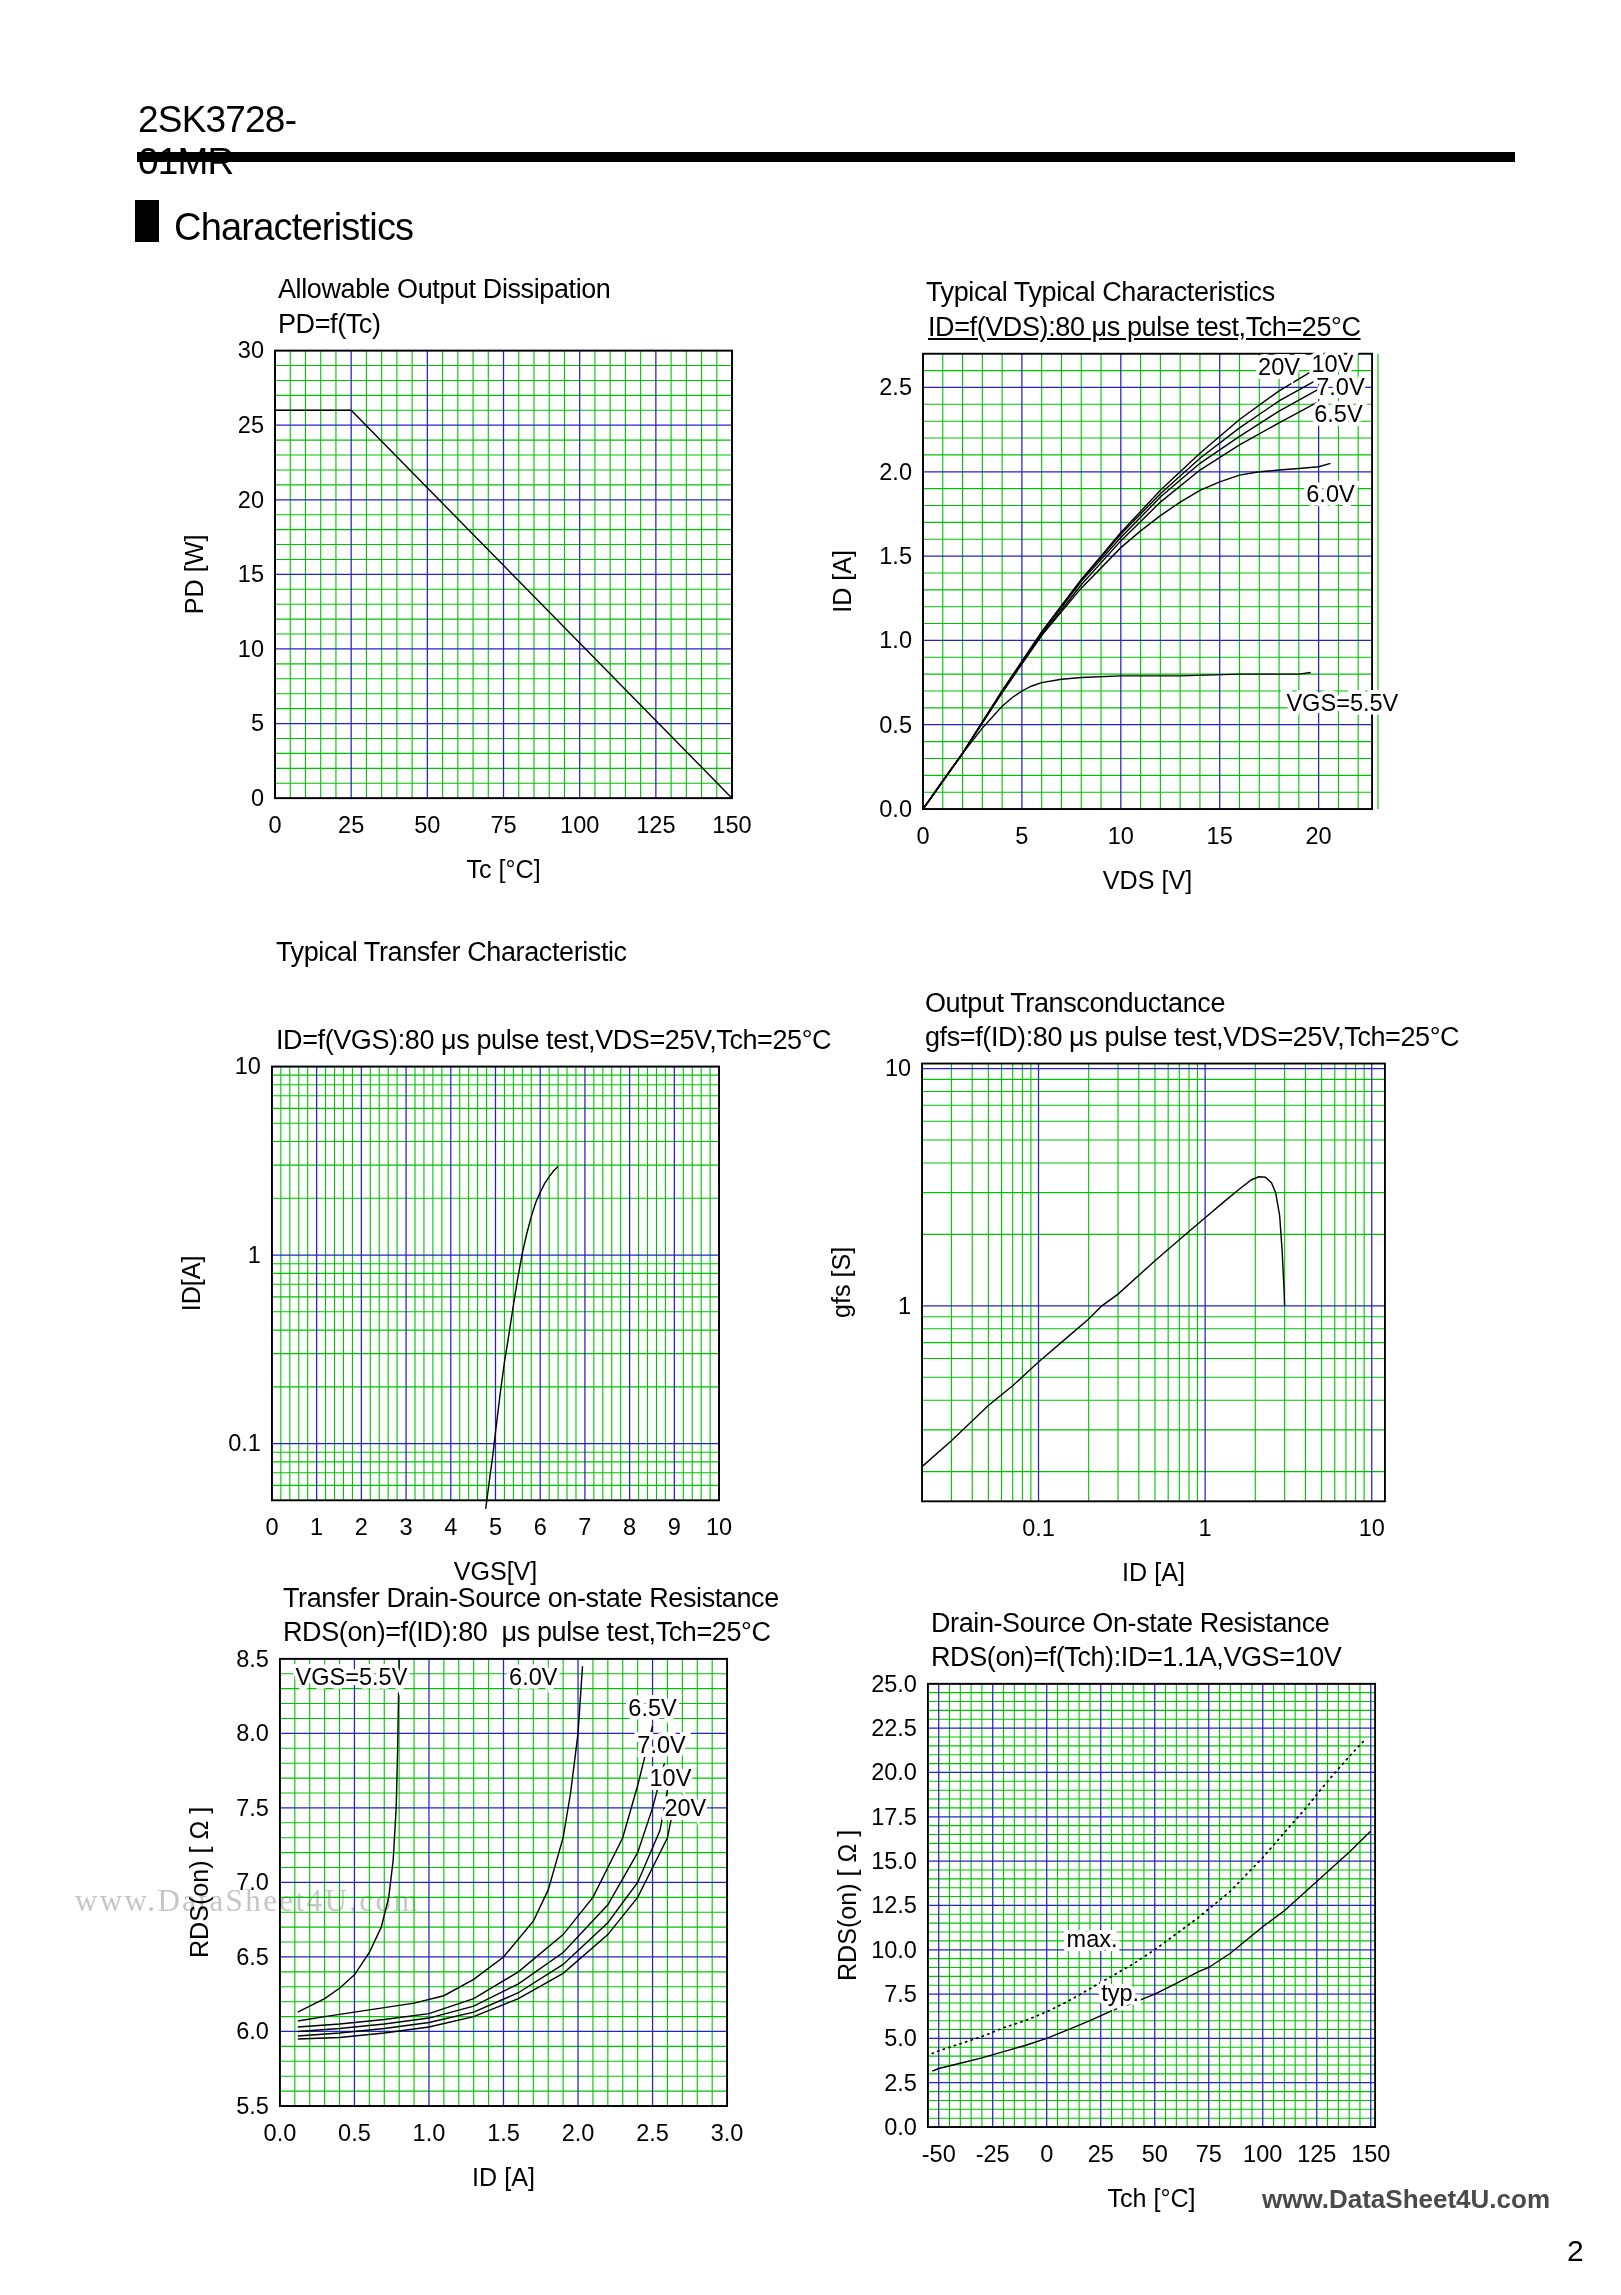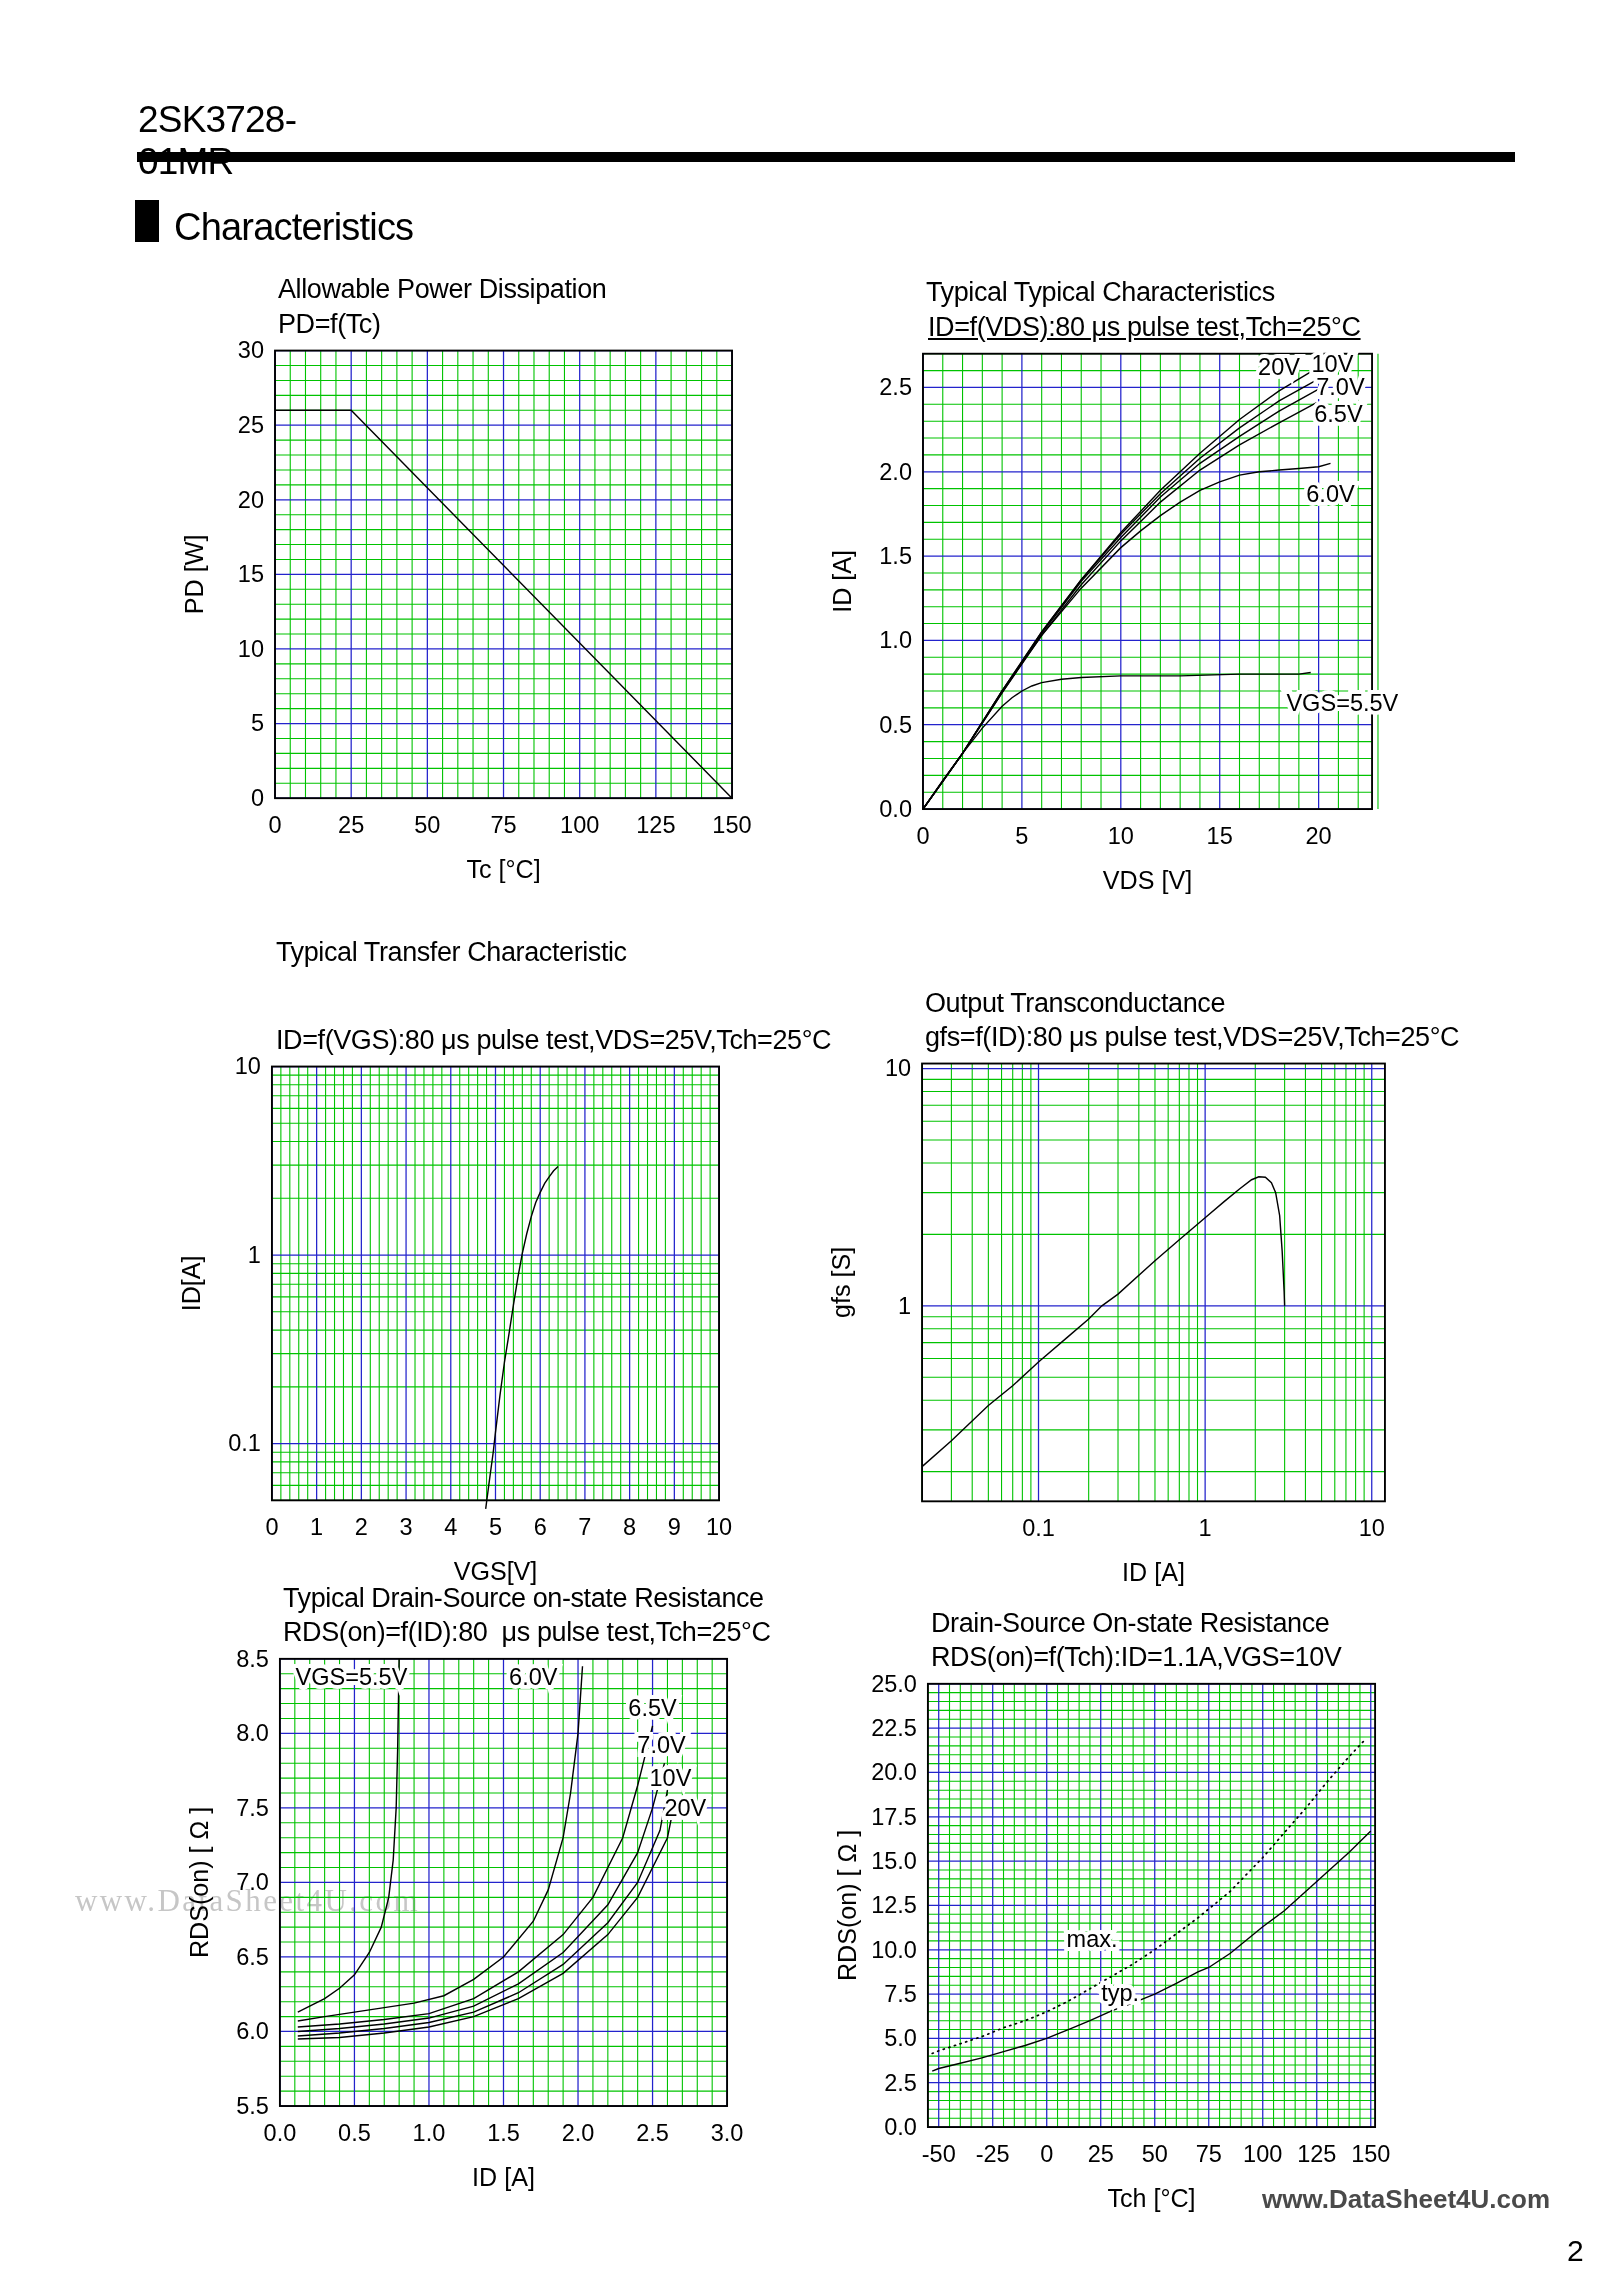--- a/index.html
+++ b/index.html
@@ -27,21 +27,21 @@
 <div class="chart-layer">
 
   <div class="abs hdr-part">2SK3728-01MR</div>
 
   <div class="abs hdr-rule"></div>
 
   <div class="abs sec-marker"></div>
   <div class="abs sec-title">Characteristics</div>
 
   <div>
-    <div class="chart-title" style="left: 278px; top: 274px;">Allowable Power Dissipation</div>
+    <div class="chart-title" style="left: 278px; top: 274px;">Allowable Output Dissipation</div>
     <div class="chart-subtitle" style="left: 278px; top: 309px;">PD=f(Tc)</div>
     <div class="chart-canvas" style="left: 169px; top: 327px;"><svg width="618" height="589" viewBox="0 0 787 750">
           <g transform="translate(135,30)">
             <line x1="19.4" y1="0" x2="19.4" y2="570" stroke="#00c300" stroke-width="1.4"></line>
             <line x1="38.8" y1="0" x2="38.8" y2="570" stroke="#00c300" stroke-width="1.4"></line>
             <line x1="58.2" y1="0" x2="58.2" y2="570" stroke="#00c300" stroke-width="1.4"></line>
             <line x1="77.6" y1="0" x2="77.6" y2="570" stroke="#00c300" stroke-width="1.4"></line>
             <line x1="116.4" y1="0" x2="116.4" y2="570" stroke="#00c300" stroke-width="1.4"></line>
             <line x1="135.8" y1="0" x2="135.8" y2="570" stroke="#00c300" stroke-width="1.4"></line>
             <line x1="155.2" y1="0" x2="155.2" y2="570" stroke="#00c300" stroke-width="1.4"></line>
@@ -364,21 +364,21 @@
             <text x="360.8127176012564" y="602" text-anchor="middle" font-size="30" fill="#000">1</text>
             <text x="573.1841642309261" y="602" text-anchor="middle" font-size="30" fill="#000">10</text>
             <text x="-14" y="16.40813042158686" text-anchor="end" font-size="30" fill="#000">10</text>
             <text x="-14" y="318.8310845946281" text-anchor="end" font-size="30" fill="#000">1</text>
             <text x="295" y="660" text-anchor="middle" font-size="32" fill="#000">ID [A]</text>
             <text x="-92" y="279" text-anchor="middle" font-size="32" fill="#000" transform="rotate(-90 -92 279)">gfs [S]</text>
           </g>
         </svg></div>
   </div>
   <div>
-    <div class="chart-title" style="left: 283px; top: 1583px;">Typical Drain-Source on-state Resistance</div>
+    <div class="chart-title" style="left: 283px; top: 1583px;">Transfer Drain-Source on-state Resistance</div>
     <div class="chart-subtitle" style="left: 283px; top: 1617px;">RDS(on)=f(ID):80  μs pulse test,Tch=25°C</div>
     <div class="chart-canvas" style="left: 174px; top: 1635px;"><svg width="608" height="589" viewBox="0 0 775 750">
           <g transform="translate(135,30)">
             <line x1="19" y1="0" x2="19" y2="570" stroke="#00c300" stroke-width="1.4"></line>
             <line x1="38" y1="0" x2="38" y2="570" stroke="#00c300" stroke-width="1.4"></line>
             <line x1="57.000000000000014" y1="0" x2="57.000000000000014" y2="570" stroke="#00c300" stroke-width="1.4"></line>
             <line x1="76" y1="0" x2="76" y2="570" stroke="#00c300" stroke-width="1.4"></line>
             <line x1="114.00000000000003" y1="0" x2="114.00000000000003" y2="570" stroke="#00c300" stroke-width="1.4"></line>
             <line x1="133.00000000000003" y1="0" x2="133.00000000000003" y2="570" stroke="#00c300" stroke-width="1.4"></line>
             <line x1="152" y1="0" x2="152" y2="570" stroke="#00c300" stroke-width="1.4"></line>

